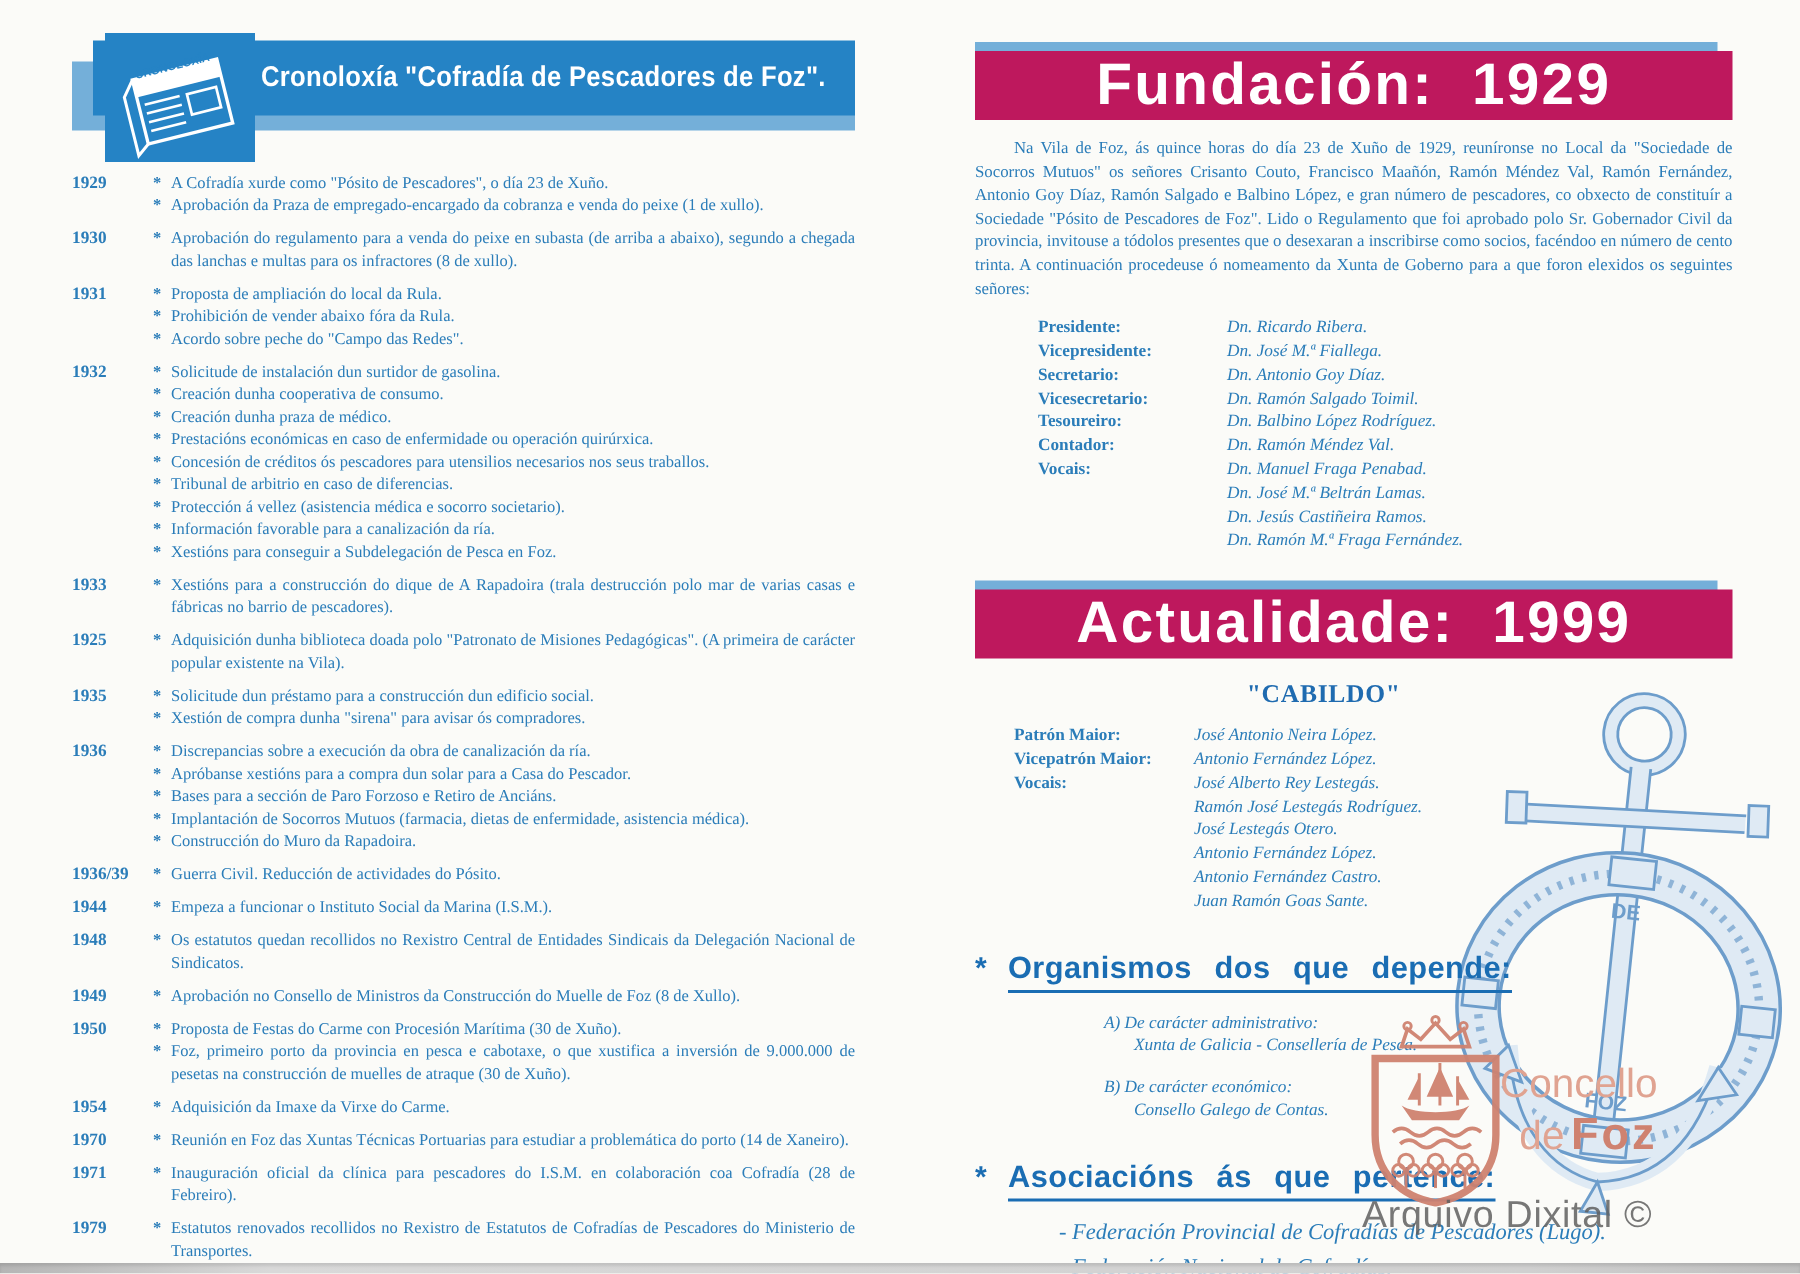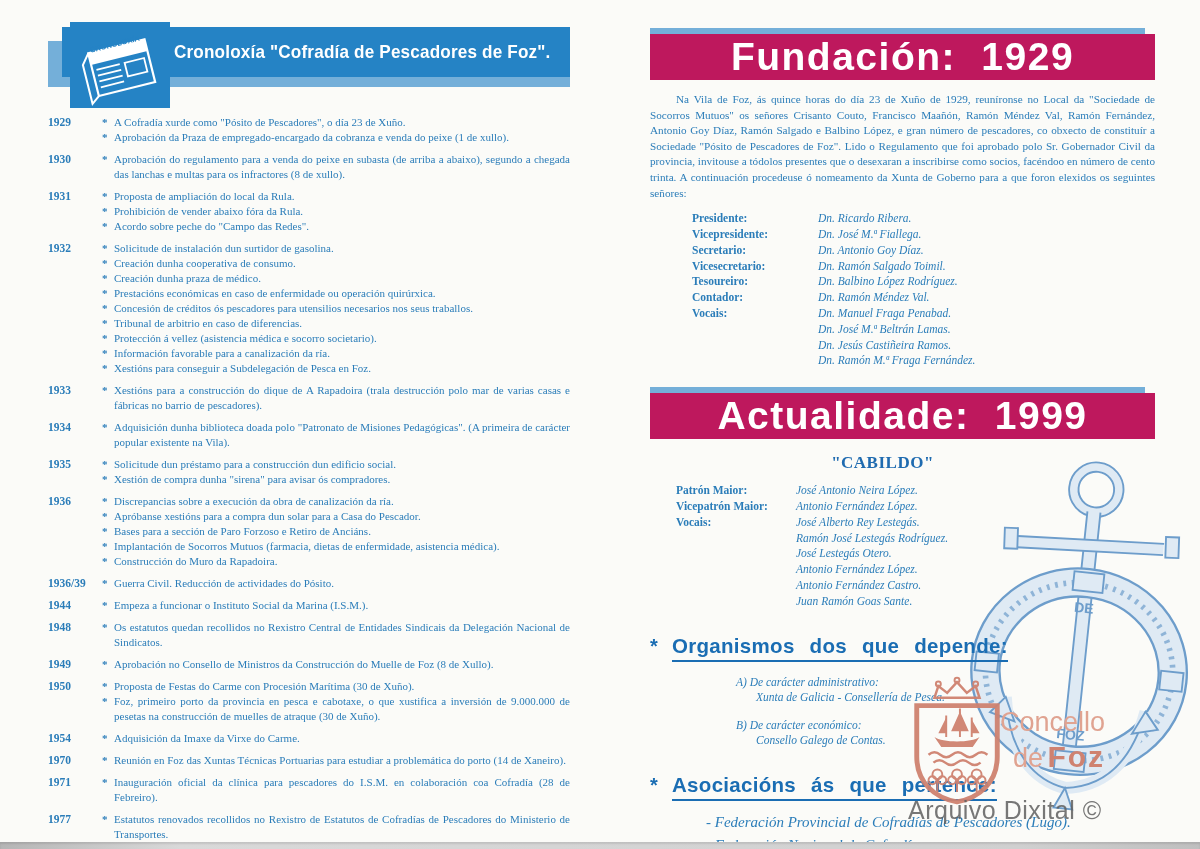--- a/index.html
+++ b/index.html
@@ -222,21 +222,21 @@
           <div class="tl-items">
 
               <div class="tl-item">
                 <span class="ast">*</span>
                 <span class="tl-text">Xestións para a construcción do dique de A Rapadoira (trala destrucción polo mar de varias casas e fábricas no barrio de pescadores).</span>
               </div>
             </div>
         </div>
 
         <div class="tl-group">
-          <div class="tl-year">1934</div>
+          <div class="tl-year">1925</div>
           <div class="tl-items">
 
               <div class="tl-item">
                 <span class="ast">*</span>
                 <span class="tl-text">Adquisición dunha biblioteca doada polo "Patronato de Misiones Pedagógicas". (A primeira de carácter popular existente na Vila).</span>
               </div>
             </div>
         </div>
 
         <div class="tl-group">
@@ -373,21 +373,21 @@
           <div class="tl-items">
 
               <div class="tl-item">
                 <span class="ast">*</span>
                 <span class="tl-text">Inauguración oficial da clínica para pescadores do I.S.M. en colaboración coa Cofradía (28 de Febreiro).</span>
               </div>
             </div>
         </div>
 
         <div class="tl-group">
-          <div class="tl-year">1977</div>
+          <div class="tl-year">1979</div>
           <div class="tl-items">
 
               <div class="tl-item">
                 <span class="ast">*</span>
                 <span class="tl-text">Estatutos renovados recollidos no Rexistro de Estatutos de Cofradías de Pescadores do Ministerio de Transportes.</span>
               </div>
             </div>
         </div>
 
       </div>

